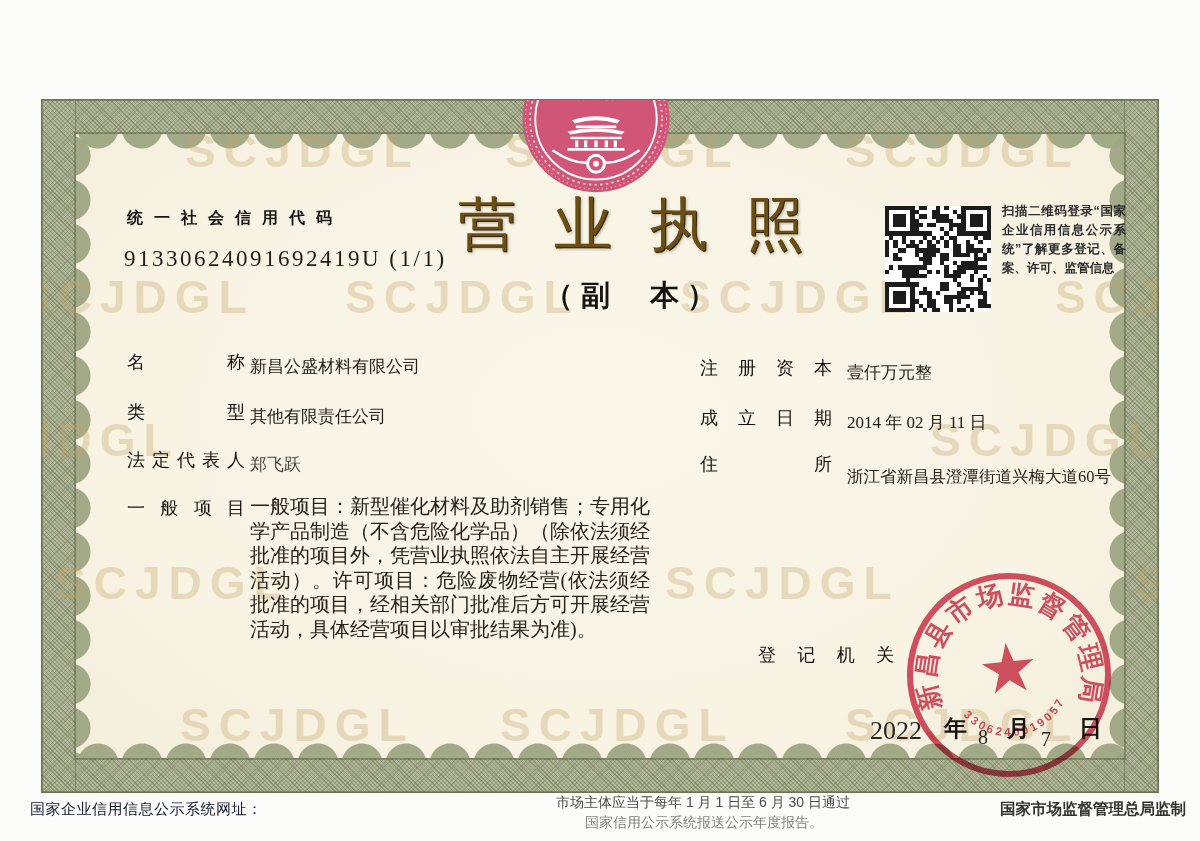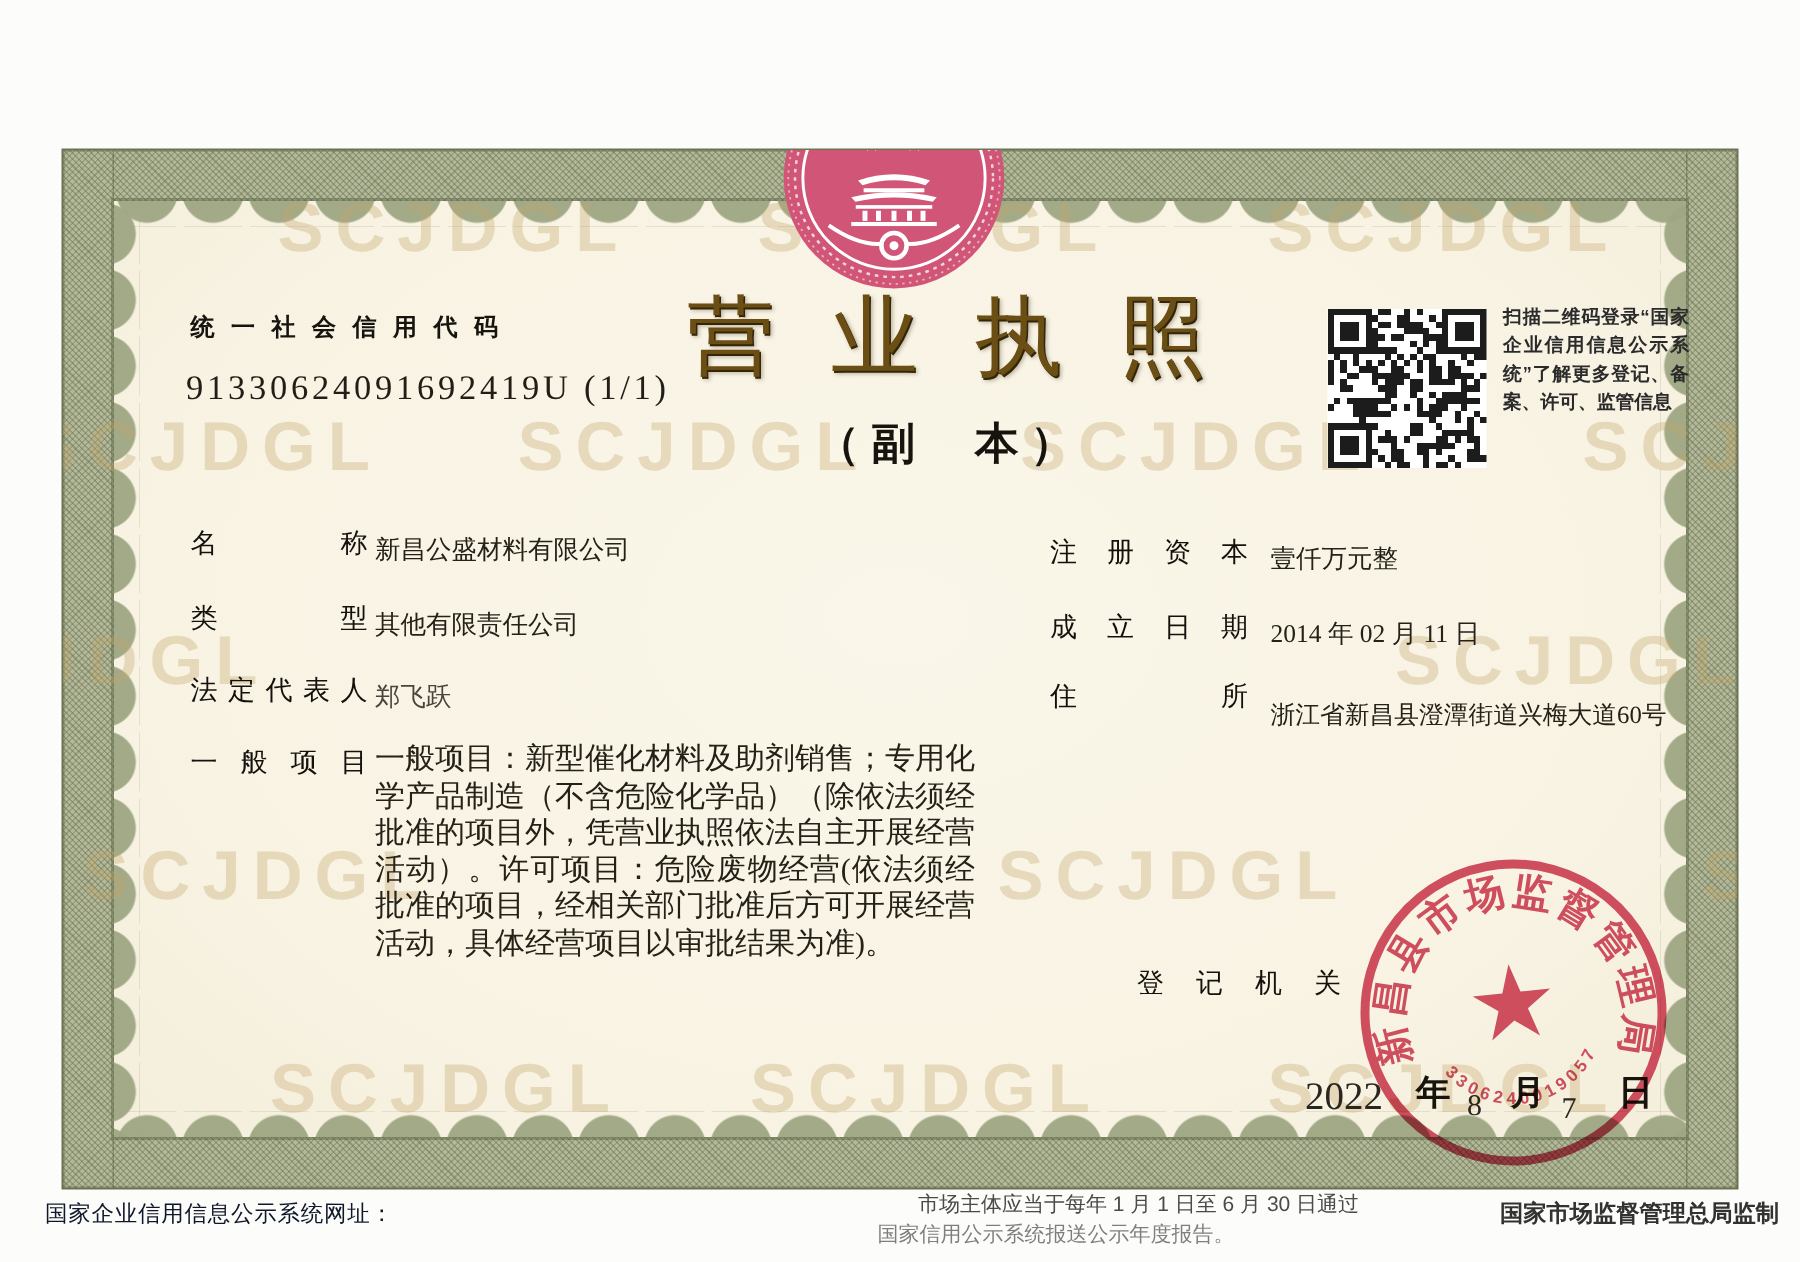--- a/index.html
+++ b/index.html
@@ -98,21 +98,21 @@
   #dt-day{left:999px;top:628px}
   #dt-du{left:1037px;top:613px}
 
   
   .seal{position:absolute;left:860px;top:468px;width:214px;height:214px;z-index:5;
         opacity:.88;mix-blend-mode:multiply;transform:rotate(-6deg)}
 
   
   .f{position:absolute;color:#3a3a38}
   #f-left{left:30px;top:800px;font-size:15px;letter-spacing:.5px;color:#0f172a;filter:blur(.2px)}
-  #f-mid1{left:612px;top:794px;font-size:14px;color:#4a4a46}
+  #f-mid1{left:556px;top:794px;font-size:14px;color:#4a4a46}
   #f-mid2{left:585px;top:814px;font-size:14px;color:#4a4a46;opacity:.7;filter:blur(.3px)}
   #f-right{left:1000px;top:799px;font-size:15.5px;font-weight:600;color:#323230}
 </style>
 </head>
 <body>
 
 <div class="page">
 
   <div class="cert">
 

